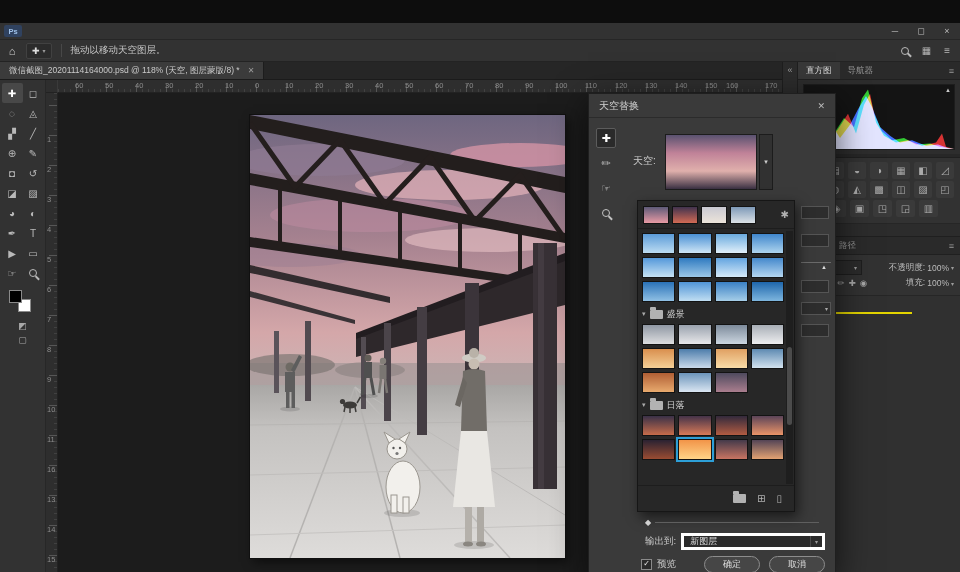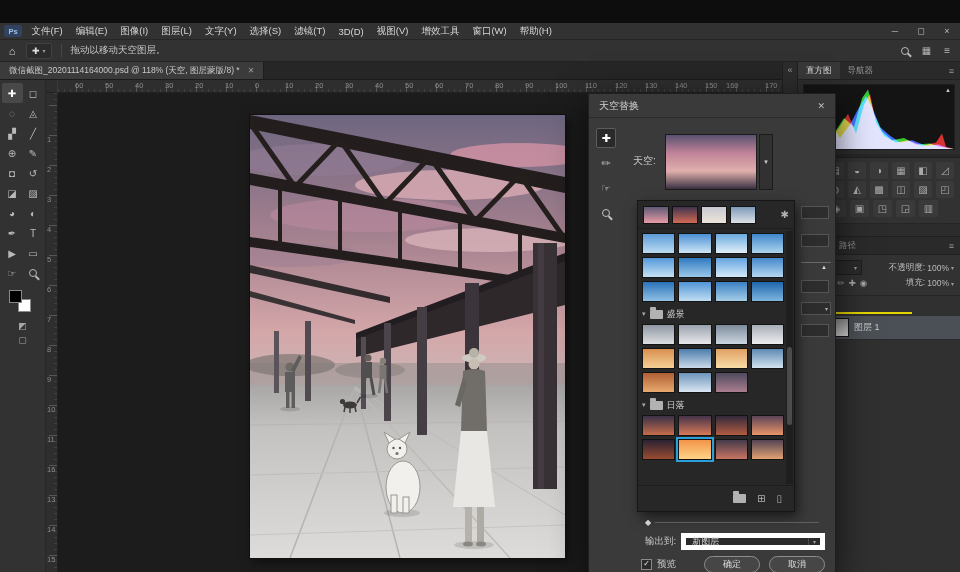--- a/index.html
+++ b/index.html
@@ -121,53 +121,39 @@
   .sky-thumb.selected{outline:2px solid #2d9fd8;outline-offset:0;}
   .fly-scroll{position:absolute;right:1px;top:30px;bottom:27px;width:7px;background:#1e1e1e;}
   .fly-scroll-thumb{position:absolute;left:1px;right:1px;top:46%;height:78px;background:#4b4b4b;border-radius:3px;}
   #flyout-foot{position:absolute;left:0;right:0;bottom:0;height:26px;border-top:1px solid #1d1d1d;display:flex;align-items:center;justify-content:flex-end;gap:11px;padding:0 12px;}
   .ff-icon{color:#b0b0b0;font-size:10px;display:flex;align-items:center;}
 
   .slider-row{position:absolute;left:56px;right:16px;top:424px;height:8px;}
   .slider-track{position:absolute;left:10px;right:0;top:4px;height:1px;background:#5f5f5f;}
   .slider-diamond{position:absolute;left:0;top:0;font-size:8px;color:#d0d0d0;}
   .output-row{position:absolute;left:56px;right:10px;top:438px;height:18px;display:flex;align-items:center;gap:5px;font-size:9.5px;color:#ccc;}
-  .output-select{flex:1;height:17px;background:#2b2b2b;border:5px solid #ffffff;display:flex;align-items:center;padding-left:6px;font-size:9px;color:#ddd;}
+  .output-select{flex:1;height:17px;background:#2b2b2b;border:3px solid #ffffff;display:flex;align-items:center;padding-left:6px;font-size:9px;color:#ddd;}
   .output-select .dd{margin-left:auto;border-left:1px solid #4a4a4a;height:100%;display:flex;align-items:center;padding:0 4px;}
   .dlg-bottom{position:absolute;left:52px;right:10px;top:460px;height:20px;display:flex;align-items:center;gap:5px;font-size:9.5px;color:#ccc;}
   .checkbox{width:11px;height:11px;background:#2a2a2a;border:1px solid #8a8a8a;display:flex;align-items:center;justify-content:center;}
   .checkbox span{font-size:8px;color:#e8e8e8;line-height:1;}
   .btns{margin-left:auto;display:flex;gap:9px;}
   .dlg-btn{width:56px;height:17px;border:1px solid #8d8d8d;border-radius:9px;background:#464646;color:#ddd;font-size:9px;display:flex;align-items:center;justify-content:center;}
 
   
   .mag{position:relative;width:8px;height:8px;border:1.4px solid currentColor;border-radius:50%;display:inline-block;}
   .mag::after{content:"";position:absolute;width:5px;height:1.5px;background:currentColor;right:-4px;bottom:-2px;transform:rotate(45deg);}
 </style>
 </head>
 <body>
 
 <div class="app">
 
   <header class="menubar">
     <div class="ps-logo">Ps</div>
-    <nav id="menu-items">
-        <div class="menu-item">文件(F)</div>
-        <div class="menu-item">编辑(E)</div>
-        <div class="menu-item">图像(I)</div>
-        <div class="menu-item">图层(L)</div>
-        <div class="menu-item">文字(Y)</div>
-        <div class="menu-item">选择(S)</div>
-        <div class="menu-item">滤镜(T)</div>
-        <div class="menu-item">3D(D)</div>
-        <div class="menu-item">视图(V)</div>
-        <div class="menu-item">增效工具</div>
-        <div class="menu-item">窗口(W)</div>
-        <div class="menu-item">帮助(H)</div>
-      </nav>
     <div id="win-controls">
         <div class="win-btn">─</div>
         <div class="win-btn">◻</div>
         <div class="win-btn">×</div>
       </div>
   </header>
 
   <div class="optionsbar">
     <span class="opt-home">⌂</span>
     <span class="opt-tool">
@@ -467,25 +453,20 @@
           </span>
           <span class="val-group">
             <span>填充:</span>
             <span>100%</span>
             <span class="dd">▾</span>
           </span>
         </div>
       </div>
       <div id="layers-list">
           <div class="yellow-line" style="background: rgb(227, 212, 0);"></div>
-          <div class="layer-row selected">
-            <span class="eye-cell">◉</span>
-            <span class="layer-thumb" style="background: linear-gradient(rgb(143, 143, 143), rgb(213, 213, 213));"></span>
-            <span class="lname">图层 1</span>
-          </div>
         </div>
       <div id="layers-footer">
           <div class="lf-icon">∞</div>
           <div class="lf-icon">fx</div>
           <div class="lf-icon">◨</div>
           <div class="lf-icon">◐</div>
           <div class="lf-icon">▢</div>
           <div class="lf-icon">⊞</div>
           <div class="lf-icon">▯</div>
         </div>

